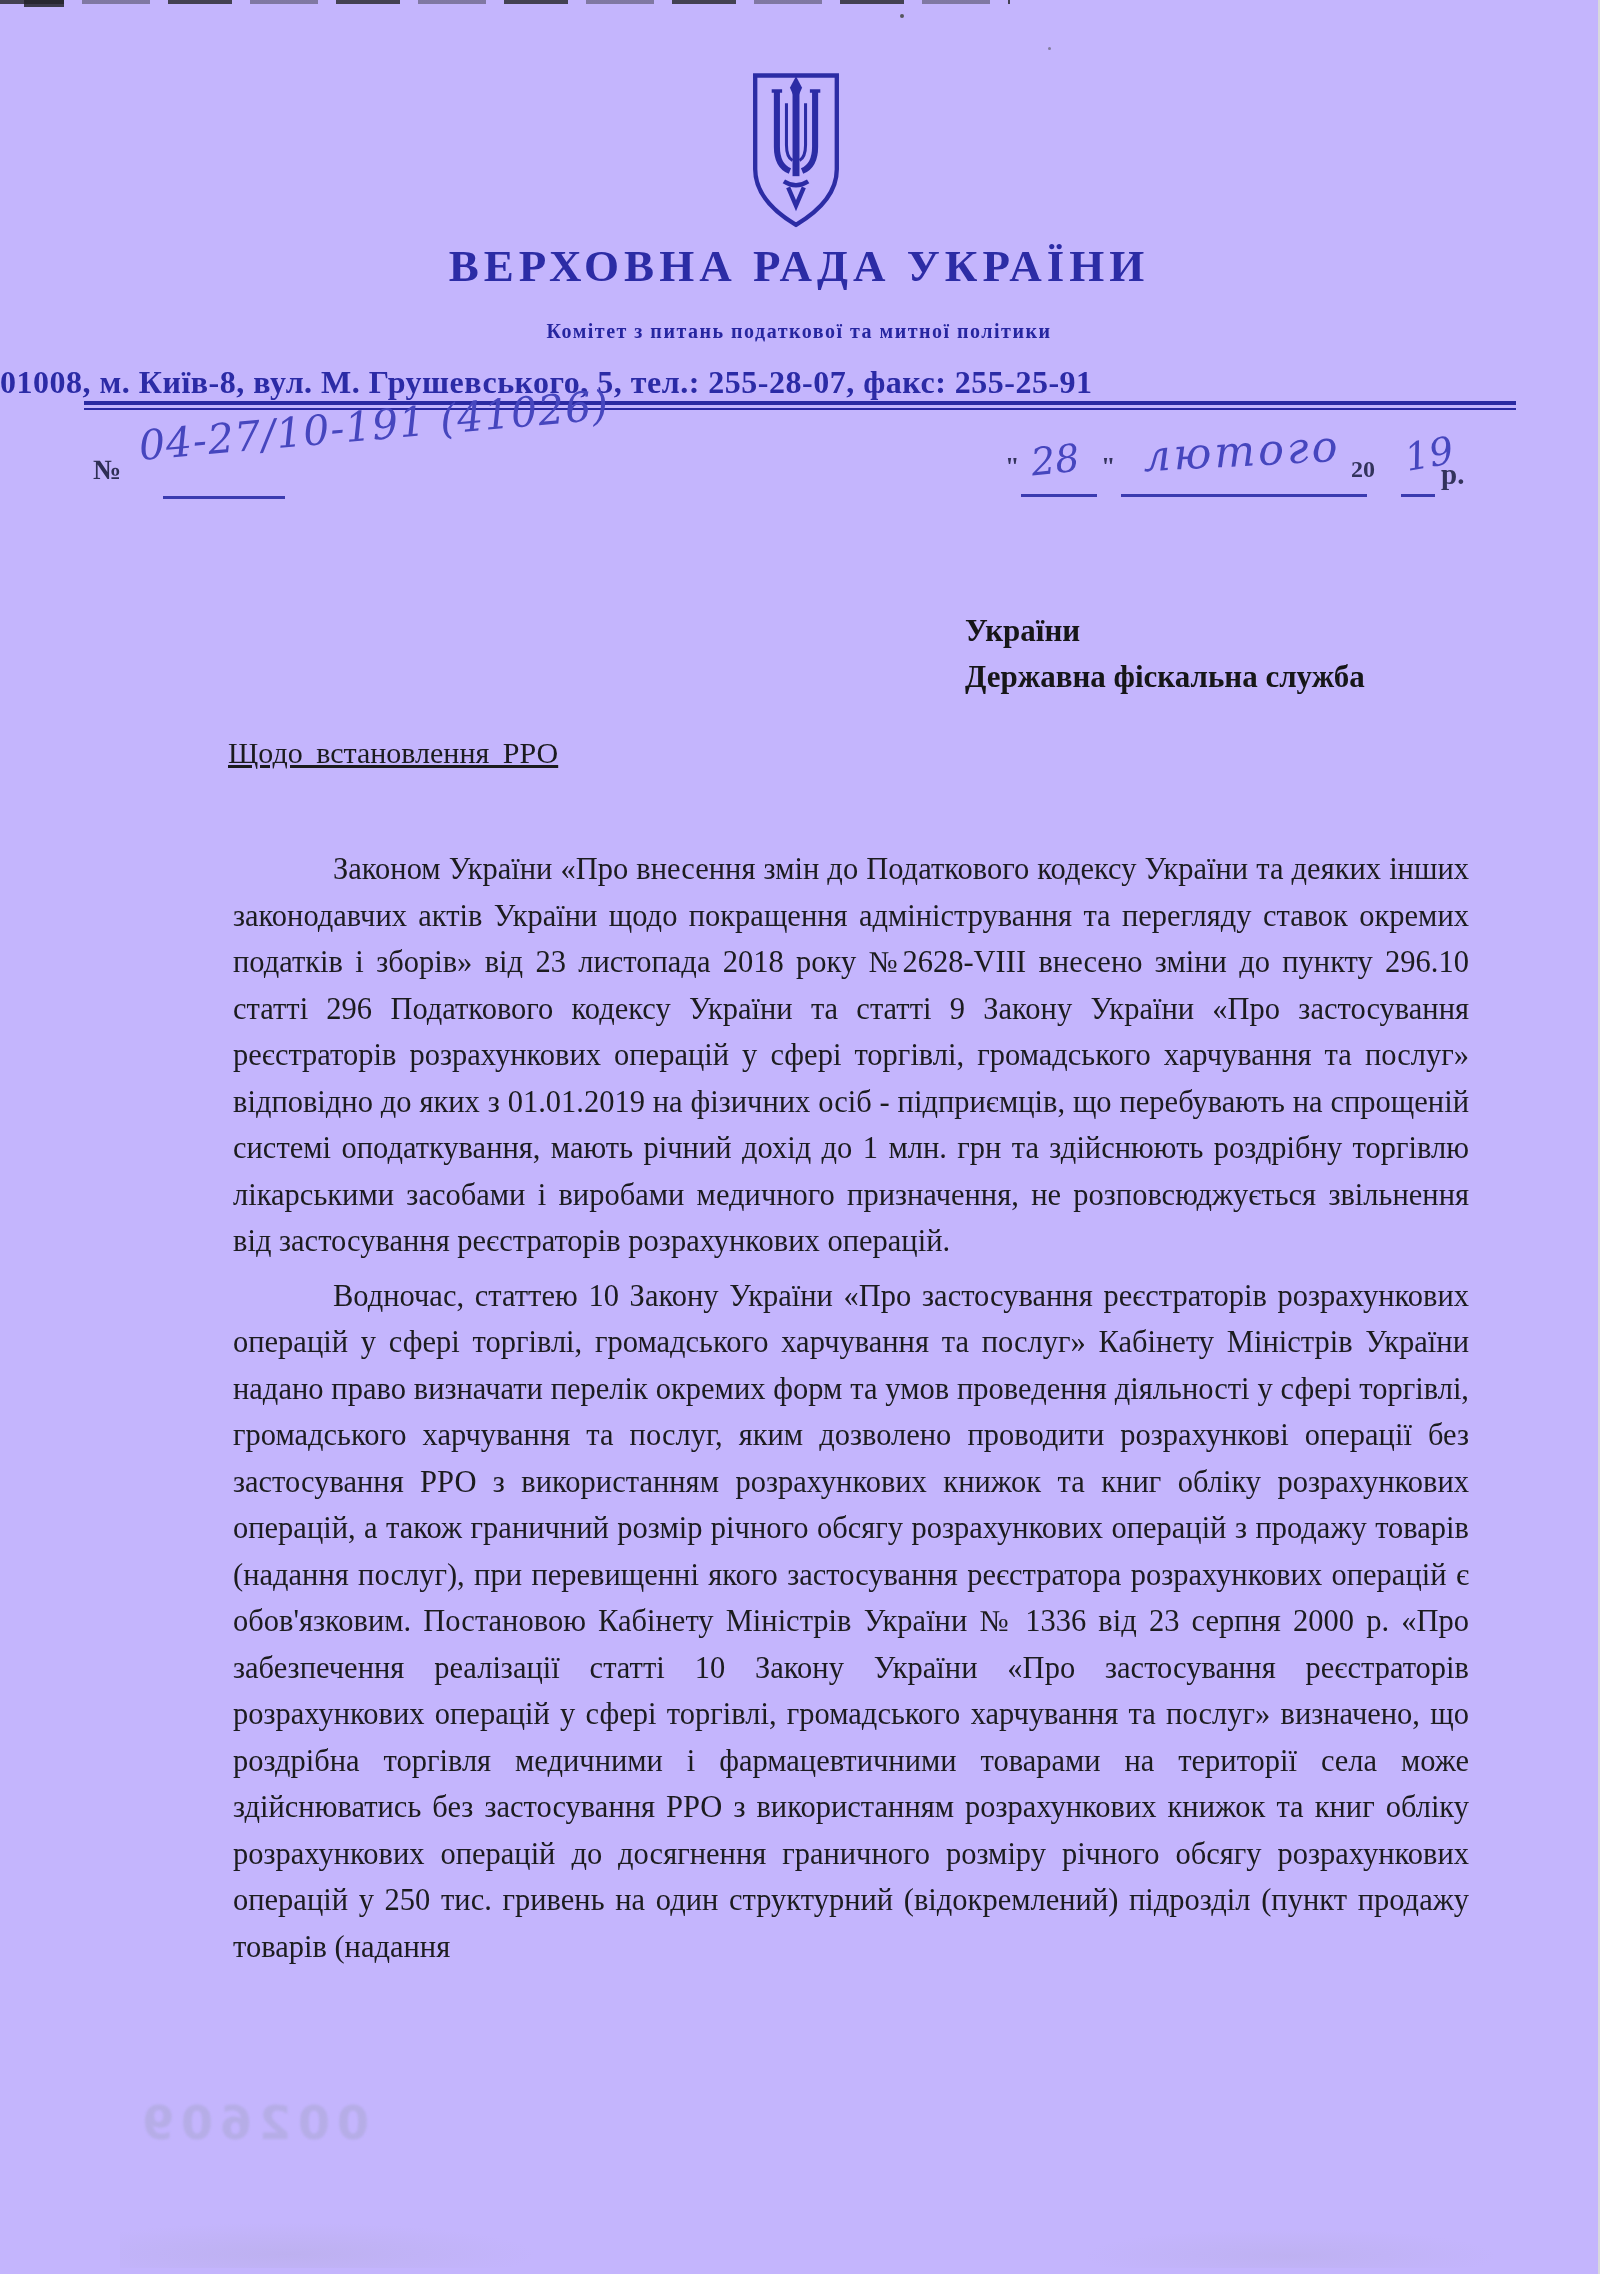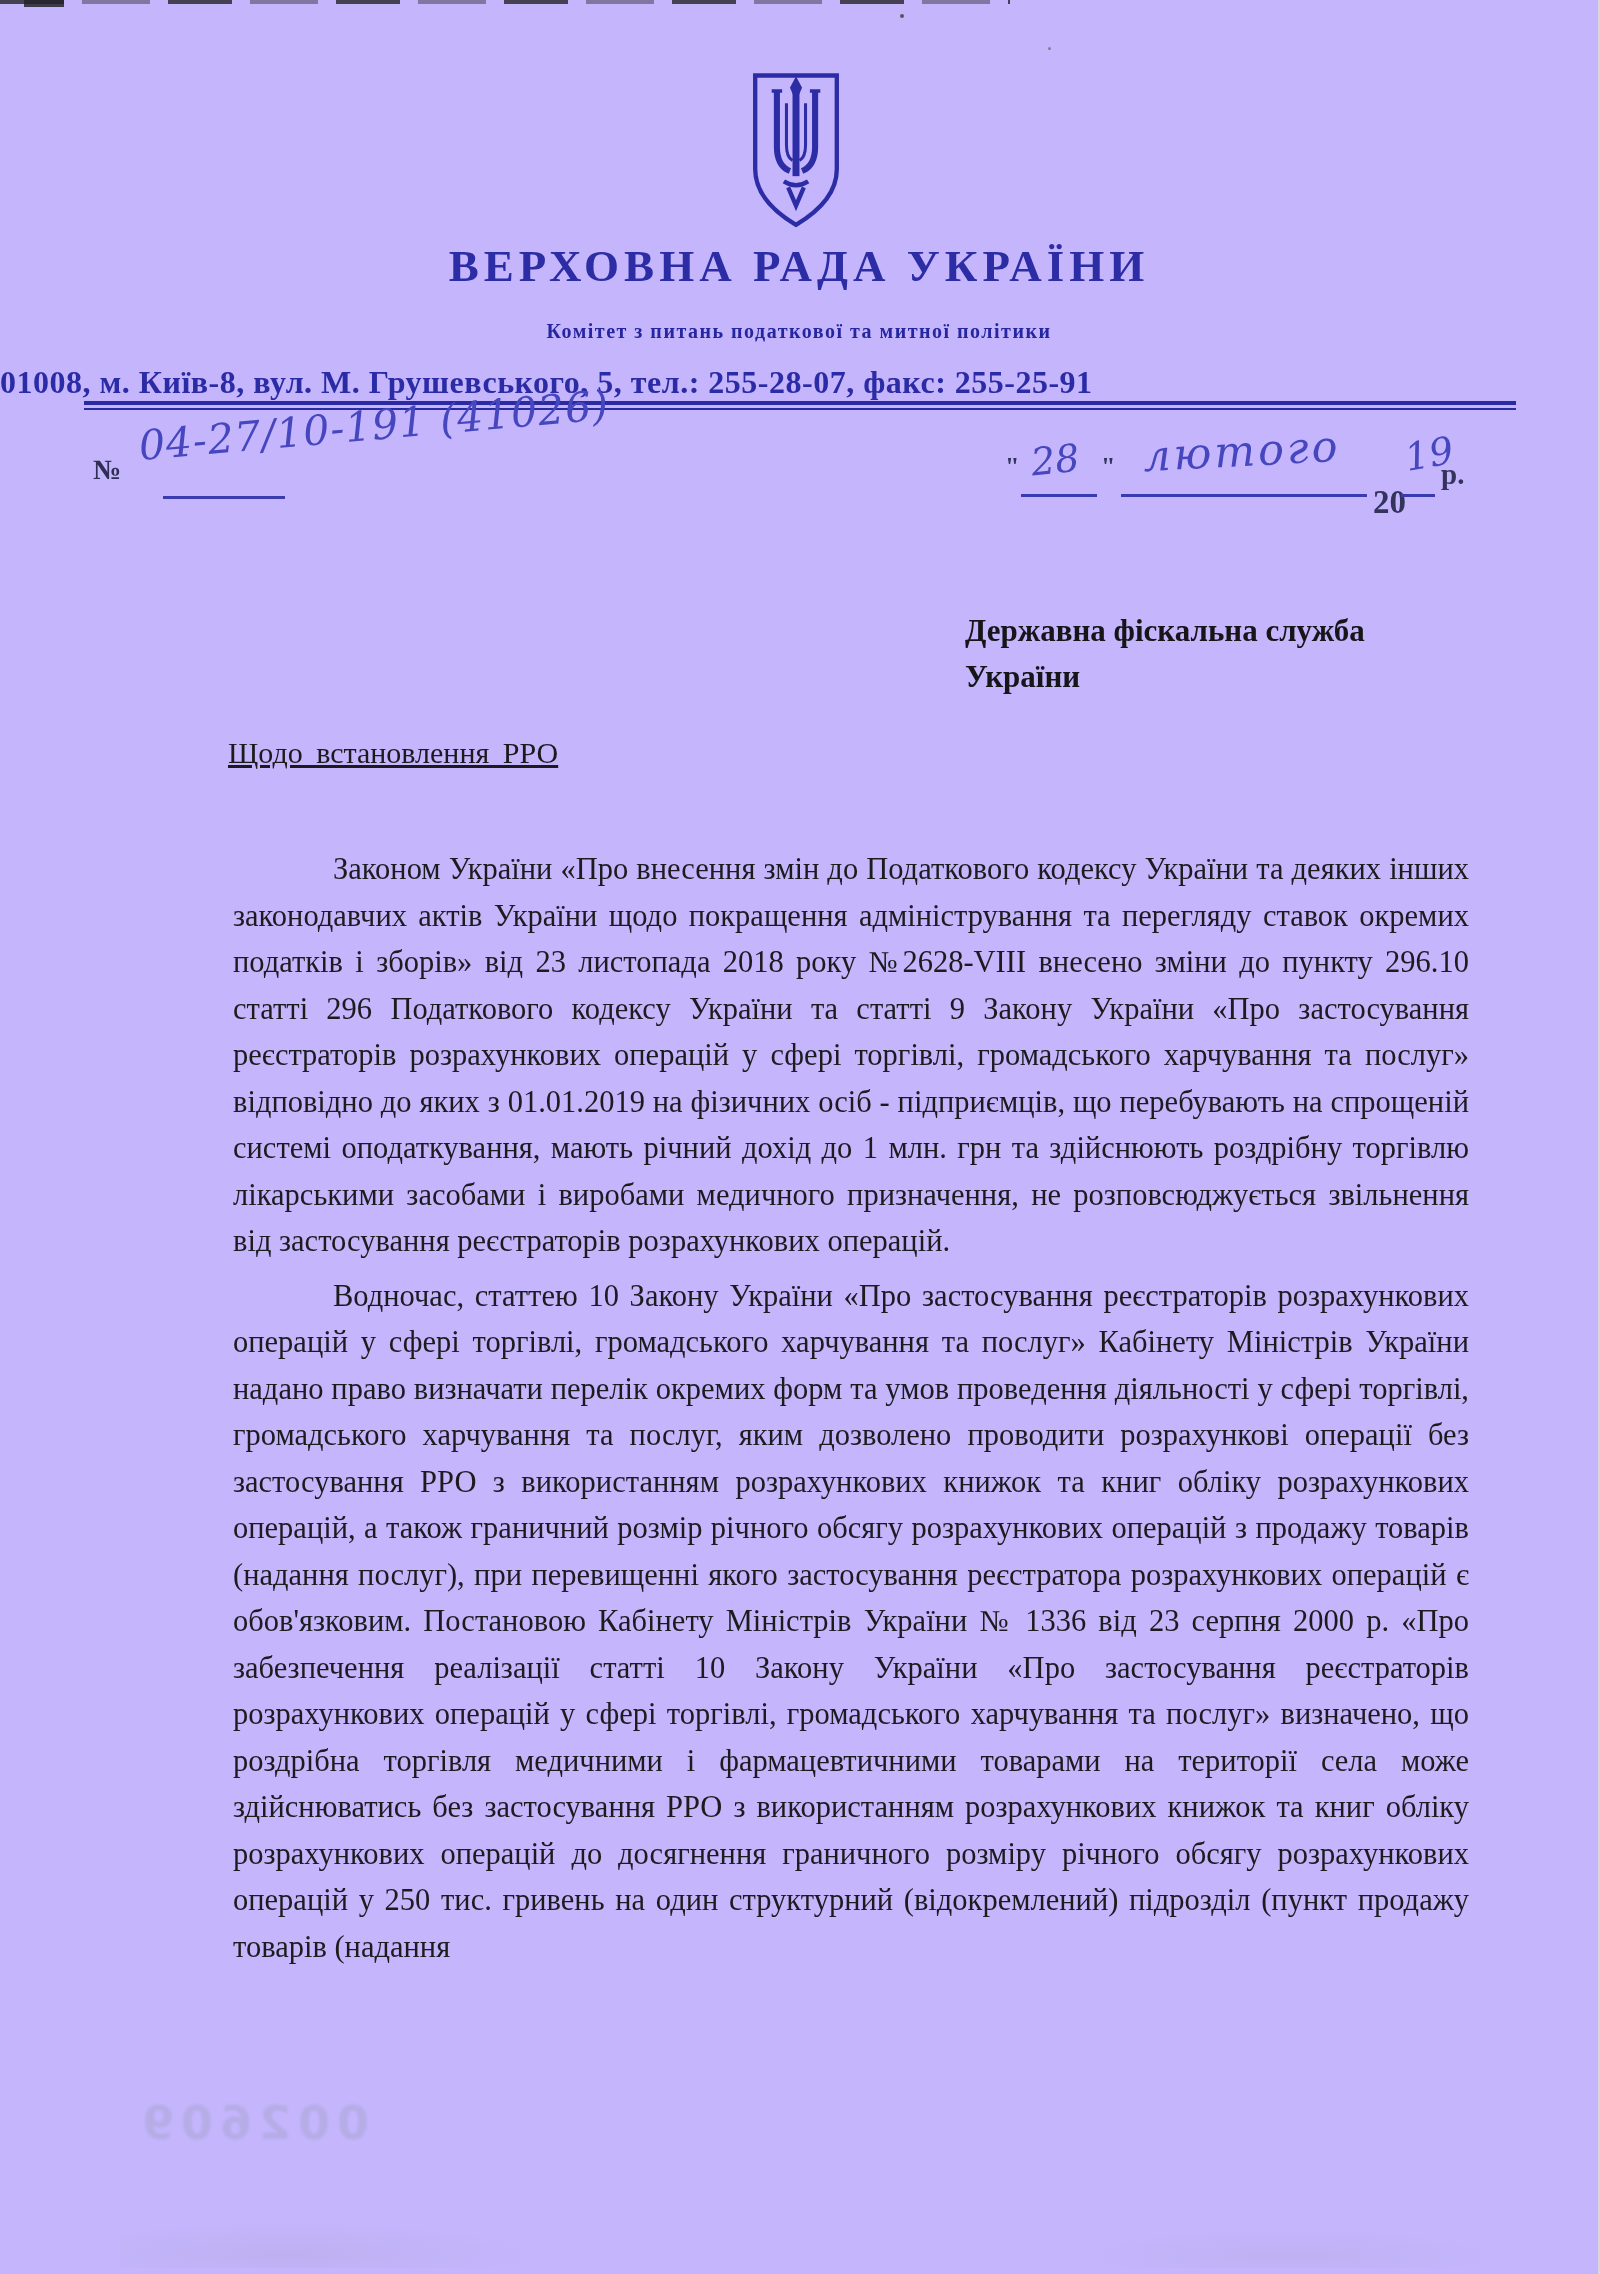--- a/index.html
+++ b/index.html
@@ -87,21 +87,21 @@
   .u-number { left: 70px; top: 66px; width: 122px; }
 
   .date { position: absolute; left: 1005px; top: 438px; width: 470px; height: 76px; }
   .pq, .pr { position: absolute; color: #33335c; font-weight: bold; }
   .q1 { left: 0; top: 14px; font-size: 26px; }
   .q2 { left: 96px; top: 14px; font-size: 26px; }
   .hw-day { position: absolute; left: 26px; top: 0px; font-size: 38px; transform: rotate(-6deg); }
   .u-day { left: 16px; top: 56px; width: 76px; }
   .hw-month { position: absolute; left: 138px; top: -12px; font-size: 43px; transform: rotate(-3deg); letter-spacing: 3px; }
   .u-month { left: 116px; top: 56px; width: 246px; }
-  .yr20 { left: 368px; top: 18px; font-size: 33px; margin-top: 28px; }
+  .yr20 { left: 346px; top: 18px; font-size: 24px; }
   .hw-yr { position: absolute; left: 400px; top: -6px; font-size: 38px; transform: rotate(-10deg); }
   .u-yr { left: 396px; top: 56px; width: 34px; }
   .runit { left: 436px; top: 20px; font-size: 29px; }
 
   
   .addressee {
     position: absolute; left: 965px; top: 608px; width: 530px;
     font-size: 31px; font-weight: bold; line-height: 46px; color: #161618;
   }
 
@@ -172,22 +172,22 @@
     <span class="pq q2">"</span>
     <span class="hw hw-month">лютого</span>
     <span class="u u-month"></span>
     <span class="pr yr20">20</span>
     <span class="hw hw-yr">19</span>
     <span class="u u-yr"></span>
     <span class="pr runit">р.</span>
   </div>
 
   <div class="addressee">
+    <div>України</div>
     <div>Державна фіскальна служба</div>
-    <div>України</div>
   </div>
 
   <div class="subject">Щодо  встановлення РРО</div>
 
   <div class="body-text">
     <p>Законом України «Про внесення змін до Податкового кодексу України та деяких інших законодавчих актів України щодо покращення адміністрування та перегляду ставок окремих податків і зборів» від 23 листопада 2018 року №2628-VIII внесено зміни до пункту 296.10 статті 296 Податкового кодексу України та статті 9 Закону України «Про застосування реєстраторів розрахункових операцій у сфері торгівлі, громадського харчування та послуг» відповідно до яких з 01.01.2019 на фізичних осіб - підприємців, що перебувають на спрощеній системі оподаткування, мають річний дохід до 1 млн. грн  та здійснюють  роздрібну торгівлю лікарськими засобами і виробами медичного призначення, не розповсюджується звільнення від застосування реєстраторів розрахункових операцій.</p>
     <p>Водночас,  статтею 10 Закону України «Про застосування реєстраторів розрахункових операцій у сфері торгівлі, громадського харчування та послуг» Кабінету Міністрів України надано право визначати перелік окремих форм та умов проведення діяльності у сфері торгівлі, громадського  харчування  та послуг, яким дозволено  проводити  розрахункові  операції без застосування РРО з використанням розрахункових книжок  та  книг обліку розрахункових операцій, а також граничний розмір річного обсягу розрахункових операцій з продажу товарів (надання  послуг), при перевищенні якого застосування реєстратора розрахункових операцій є обов'язковим. Постановою Кабінету Міністрів України № 1336 від 23 серпня 2000 р. «Про забезпечення реалізації статті 10 Закону України  «Про застосування реєстраторів розрахункових операцій у сфері торгівлі, громадського харчування та послуг» визначено, що роздрібна торгівля медичними і фармацевтичними товарами на території села може здійснюватись без  застосування РРО з використанням розрахункових книжок  та  книг обліку розрахункових операцій до досягнення граничного розміру річного обсягу розрахункових операцій у 250 тис. гривень на один структурний (відокремлений) підрозділ (пункт продажу товарів (надання</p>
   </div>
 
   <div class="bleed">002609</div>

